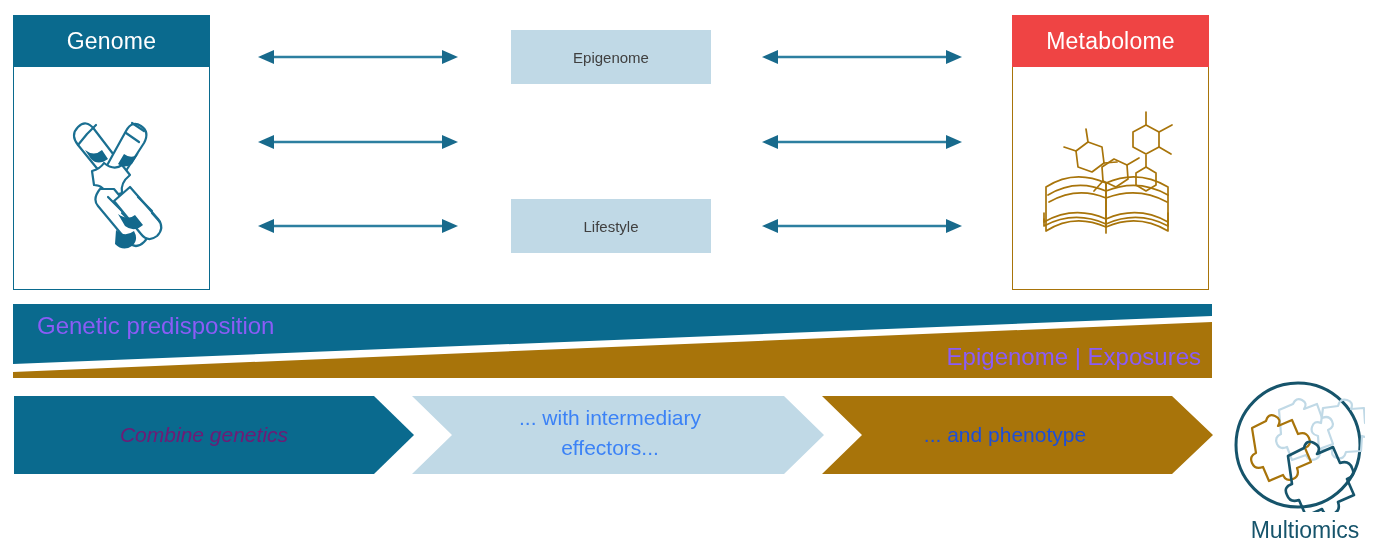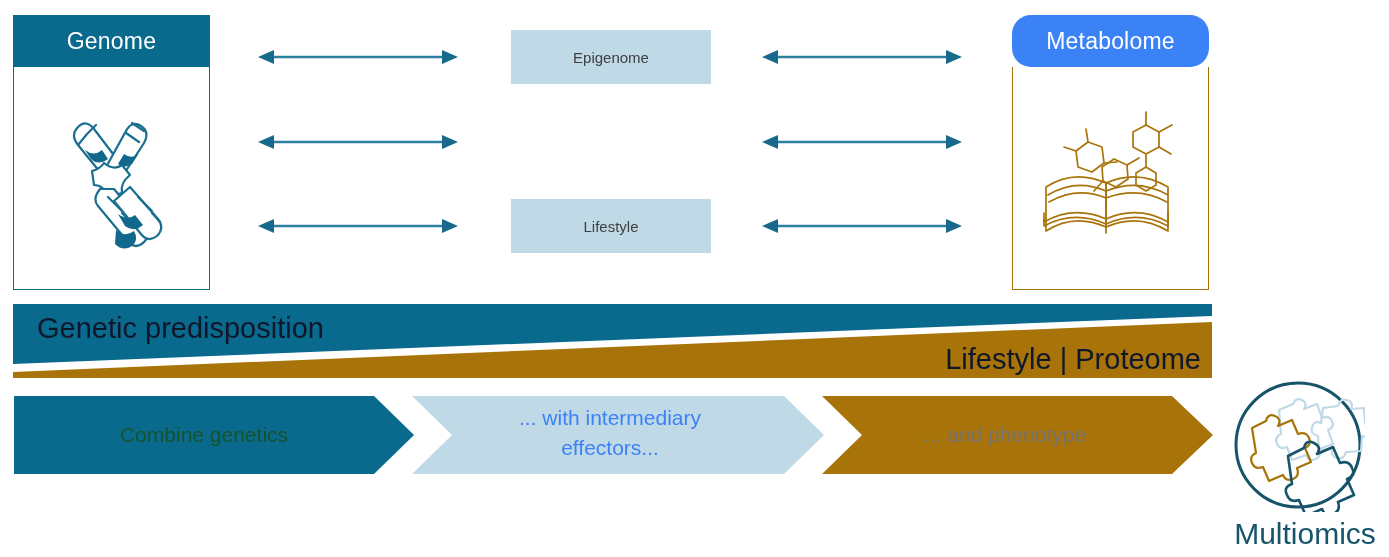--- a/index.html
+++ b/index.html
@@ -51,21 +51,21 @@
 
   #card-genome {
     left: 13px; top: 15px; width: 197px; height: 275px;
   }
   #card-genome .card-header { background: #0a6a8e; }
   #card-genome .card-body   { border-color: #0a6a8e; }
 
   #card-metabolome {
     left: 1012px; top: 15px; width: 197px; height: 275px;
   }
-  #card-metabolome .card-header { background: #3b82f6; border-radius: 19px; }
+  #card-metabolome .card-header { background: #ef4444; }
   #card-metabolome .card-body   { border-color: #a8740a; }
 
   
   .mid-box {
     position: absolute;
     left: 511px;
     width: 200px;
     height: 54px;
     background: #c0d9e6;
     display: flex;
@@ -93,22 +93,22 @@
   
   #band {
     position: absolute;
     left: 13px;
     top: 302px;
     width: 1199px;
     height: 78px;
   }
   .band-label {
     position: absolute;
-    color: #0f172a;
-    font-size: 29px;
+    color: #8b5cf6;
+    font-size: 24px;
     white-space: nowrap;
   }
   #band-label-left  { left: 37px;  top: 312px; }
   #band-label-right { right: 188px; top: 343px; }
 
   
   #chevrons {
     position: absolute;
     left: 14px;
     top: 396px;
@@ -117,47 +117,48 @@
   }
   .chev-label {
     position: absolute;
     text-align: center;
     font-size: 21px;
     line-height: 30px;
     white-space: pre-line;
   }
   #chev-label-0 {
     left: 14px; top: 420px; width: 380px;
-    color: #14532d;
+    color: #701a75;
+    font-style: italic;
   }
   #chev-label-1 {
     left: 420px; top: 403px; width: 380px;
     color: #3b82f6;
   }
   #chev-label-2 {
     left: 830px; top: 420px; width: 350px;
-    color: #737373;
+    color: #1d4ed8;
   }
 
   
   #multiomics {
     position: absolute;
     left: 1231px;
     top: 378px;
     width: 148px;
     height: 175px;
   }
   #multiomics-label {
     position: absolute;
     left: 1231px;
     top: 517px;
     width: 148px;
     text-align: center;
     color: #16546b;
-    font-size: 30px;
+    font-size: 23px;
   }
 </style>
 </head>
 <body>
 
 <div id="stage">
 
   <div class="omics-card" id="card-genome">
     <div class="card-header">
       <span>Genome</span>
@@ -281,21 +282,21 @@
 
   <div id="band">
     <svg width="1199" height="78" viewBox="0 0 1199 78" preserveAspectRatio="none">
 
       <polygon points="0,2 1199,2 1199,14 0,62" fill="#0a6a8e"></polygon>
 
       <polygon points="0,70 1199,20 1199,76 0,76" fill="#a8740a"></polygon>
     </svg>
   </div>
   <div class="band-label" id="band-label-left">Genetic predisposition</div>
-  <div class="band-label" id="band-label-right">Lifestyle | Proteome</div>
+  <div class="band-label" id="band-label-right">Epigenome | Exposures</div>
 
   <div id="chevrons">
     <svg width="1199" height="80" viewBox="0 0 1199 80" preserveAspectRatio="none">
 
       <polygon points="0,0 360,0 400,39 360,78 0,78" fill="#0a6a8e"></polygon>
 
       <polygon points="398,0 770,0 810,39 770,78 398,78 438,39" fill="#c0d9e6"></polygon>
 
       <polygon points="808,0 1158,0 1199,39 1158,78 808,78 848,39" fill="#a8740a"></polygon>
     </svg>

